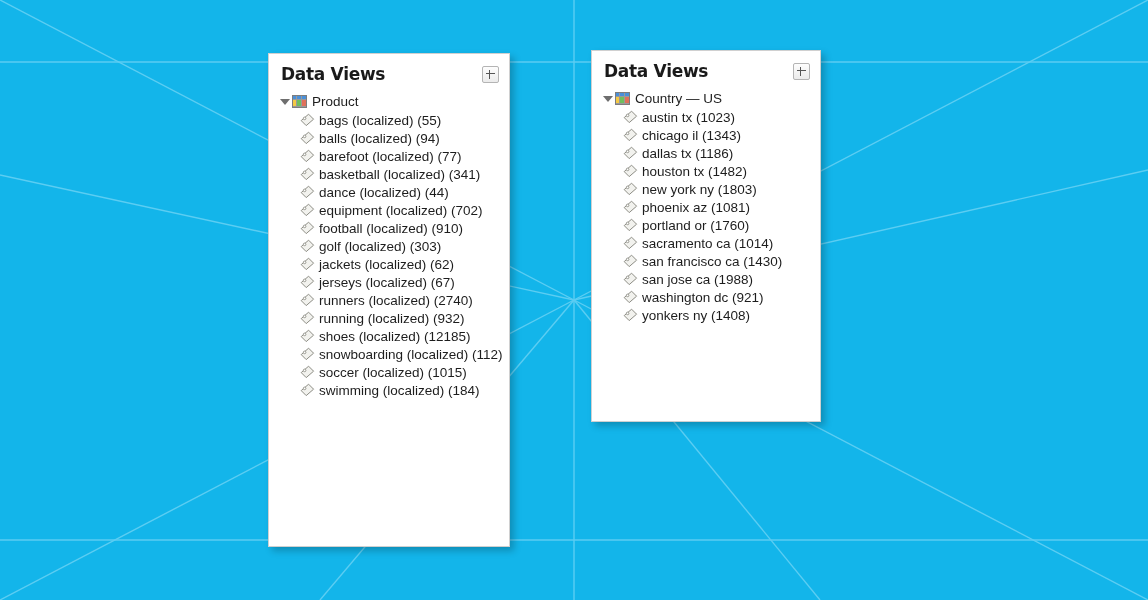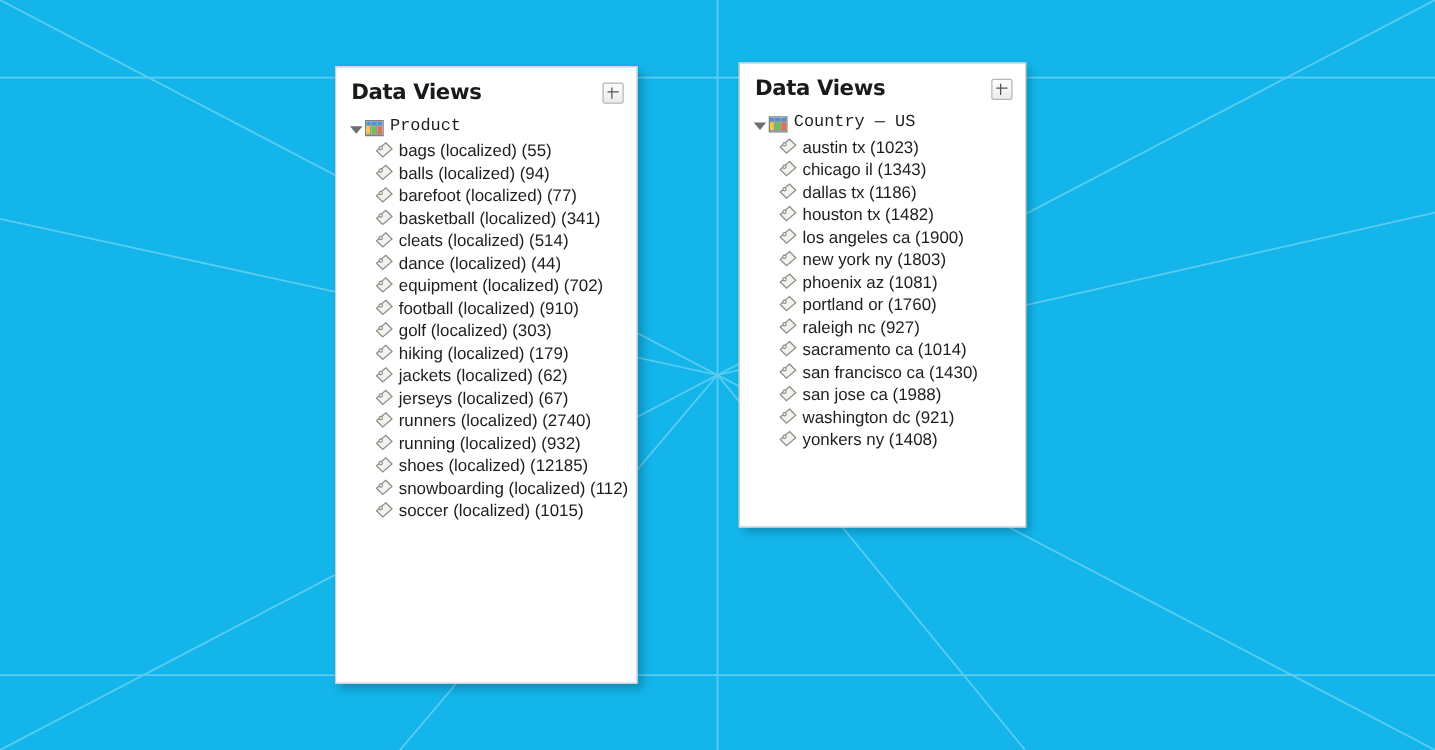--- a/index.html
+++ b/index.html
@@ -68,24 +68,23 @@
   }
   .plus-button::after {
     top: 3px; bottom: 3px; left: 6px; width: 1px;
   }
 
   .tree {
     padding: 2px 0 10px 0;
   }
   .tree-root {
     display: flex;
-    align-items: flex-end;
+    align-items: center;
     padding: 2px 0 2px 10px;
     cursor: pointer;
-    font-family: Liberation Mono, monospace;
   }
   .disclosure {
     width: 10px;
     height: 10px;
     margin-right: 3px;
     flex: 0 0 auto;
     position: relative;
   }
   .disclosure::after {
     content: "";
@@ -209,27 +208,20 @@
             <path d="M9.6 1.2 L14.6 6.2 L7.2 12.6 L2.2 7.6 Z" fill="#f2f2ee" stroke="#8d8d85" stroke-width="1"></path>
             <circle cx="5.6" cy="5.4" r="1.3" fill="#ffffff" stroke="#8d8d85" stroke-width="0.9"></circle>
           </svg>
           <span class="item-label">basketball (localized) (341)</span>
         </div>
         <div class="tree-item">
           <svg viewBox="0 0 16 14" class="tag-icon">
             <path d="M9.6 1.2 L14.6 6.2 L7.2 12.6 L2.2 7.6 Z" fill="#f2f2ee" stroke="#8d8d85" stroke-width="1"></path>
             <circle cx="5.6" cy="5.4" r="1.3" fill="#ffffff" stroke="#8d8d85" stroke-width="0.9"></circle>
           </svg>
-          <span class="item-label">cleats (localized) (514)</span>
-        </div>
-        <div class="tree-item">
-          <svg viewBox="0 0 16 14" class="tag-icon">
-            <path d="M9.6 1.2 L14.6 6.2 L7.2 12.6 L2.2 7.6 Z" fill="#f2f2ee" stroke="#8d8d85" stroke-width="1"></path>
-            <circle cx="5.6" cy="5.4" r="1.3" fill="#ffffff" stroke="#8d8d85" stroke-width="0.9"></circle>
-          </svg>
           <span class="item-label">dance (localized) (44)</span>
         </div>
         <div class="tree-item">
           <svg viewBox="0 0 16 14" class="tag-icon">
             <path d="M9.6 1.2 L14.6 6.2 L7.2 12.6 L2.2 7.6 Z" fill="#f2f2ee" stroke="#8d8d85" stroke-width="1"></path>
             <circle cx="5.6" cy="5.4" r="1.3" fill="#ffffff" stroke="#8d8d85" stroke-width="0.9"></circle>
           </svg>
           <span class="item-label">equipment (localized) (702)</span>
         </div>
         <div class="tree-item">
@@ -244,27 +236,20 @@
             <path d="M9.6 1.2 L14.6 6.2 L7.2 12.6 L2.2 7.6 Z" fill="#f2f2ee" stroke="#8d8d85" stroke-width="1"></path>
             <circle cx="5.6" cy="5.4" r="1.3" fill="#ffffff" stroke="#8d8d85" stroke-width="0.9"></circle>
           </svg>
           <span class="item-label">golf (localized) (303)</span>
         </div>
         <div class="tree-item">
           <svg viewBox="0 0 16 14" class="tag-icon">
             <path d="M9.6 1.2 L14.6 6.2 L7.2 12.6 L2.2 7.6 Z" fill="#f2f2ee" stroke="#8d8d85" stroke-width="1"></path>
             <circle cx="5.6" cy="5.4" r="1.3" fill="#ffffff" stroke="#8d8d85" stroke-width="0.9"></circle>
           </svg>
-          <span class="item-label">hiking (localized) (179)</span>
-        </div>
-        <div class="tree-item">
-          <svg viewBox="0 0 16 14" class="tag-icon">
-            <path d="M9.6 1.2 L14.6 6.2 L7.2 12.6 L2.2 7.6 Z" fill="#f2f2ee" stroke="#8d8d85" stroke-width="1"></path>
-            <circle cx="5.6" cy="5.4" r="1.3" fill="#ffffff" stroke="#8d8d85" stroke-width="0.9"></circle>
-          </svg>
           <span class="item-label">jackets (localized) (62)</span>
         </div>
         <div class="tree-item">
           <svg viewBox="0 0 16 14" class="tag-icon">
             <path d="M9.6 1.2 L14.6 6.2 L7.2 12.6 L2.2 7.6 Z" fill="#f2f2ee" stroke="#8d8d85" stroke-width="1"></path>
             <circle cx="5.6" cy="5.4" r="1.3" fill="#ffffff" stroke="#8d8d85" stroke-width="0.9"></circle>
           </svg>
           <span class="item-label">jerseys (localized) (67)</span>
         </div>
         <div class="tree-item">
@@ -294,20 +279,27 @@
             <circle cx="5.6" cy="5.4" r="1.3" fill="#ffffff" stroke="#8d8d85" stroke-width="0.9"></circle>
           </svg>
           <span class="item-label">snowboarding (localized) (112)</span>
         </div>
         <div class="tree-item">
           <svg viewBox="0 0 16 14" class="tag-icon">
             <path d="M9.6 1.2 L14.6 6.2 L7.2 12.6 L2.2 7.6 Z" fill="#f2f2ee" stroke="#8d8d85" stroke-width="1"></path>
             <circle cx="5.6" cy="5.4" r="1.3" fill="#ffffff" stroke="#8d8d85" stroke-width="0.9"></circle>
           </svg>
           <span class="item-label">soccer (localized) (1015)</span>
+        </div>
+        <div class="tree-item">
+          <svg viewBox="0 0 16 14" class="tag-icon">
+            <path d="M9.6 1.2 L14.6 6.2 L7.2 12.6 L2.2 7.6 Z" fill="#f2f2ee" stroke="#8d8d85" stroke-width="1"></path>
+            <circle cx="5.6" cy="5.4" r="1.3" fill="#ffffff" stroke="#8d8d85" stroke-width="0.9"></circle>
+          </svg>
+          <span class="item-label">swimming (localized) (184)</span>
         </div>
       </div>
     </div>
     <div class="panel" style="left: 591px; top: 50px; width: 230px; height: 372px;">
       <div class="panel-header">
         <div class="panel-title">Data Views</div>
         <div class="plus-button"></div>
       </div>
       <div class="tree">
         <div class="tree-root">
@@ -348,49 +340,35 @@
             <path d="M9.6 1.2 L14.6 6.2 L7.2 12.6 L2.2 7.6 Z" fill="#f2f2ee" stroke="#8d8d85" stroke-width="1"></path>
             <circle cx="5.6" cy="5.4" r="1.3" fill="#ffffff" stroke="#8d8d85" stroke-width="0.9"></circle>
           </svg>
           <span class="item-label">houston tx (1482)</span>
         </div>
         <div class="tree-item">
           <svg viewBox="0 0 16 14" class="tag-icon">
             <path d="M9.6 1.2 L14.6 6.2 L7.2 12.6 L2.2 7.6 Z" fill="#f2f2ee" stroke="#8d8d85" stroke-width="1"></path>
             <circle cx="5.6" cy="5.4" r="1.3" fill="#ffffff" stroke="#8d8d85" stroke-width="0.9"></circle>
           </svg>
-          <span class="item-label">los angeles ca (1900)</span>
-        </div>
-        <div class="tree-item">
-          <svg viewBox="0 0 16 14" class="tag-icon">
-            <path d="M9.6 1.2 L14.6 6.2 L7.2 12.6 L2.2 7.6 Z" fill="#f2f2ee" stroke="#8d8d85" stroke-width="1"></path>
-            <circle cx="5.6" cy="5.4" r="1.3" fill="#ffffff" stroke="#8d8d85" stroke-width="0.9"></circle>
-          </svg>
           <span class="item-label">new york ny (1803)</span>
         </div>
         <div class="tree-item">
           <svg viewBox="0 0 16 14" class="tag-icon">
             <path d="M9.6 1.2 L14.6 6.2 L7.2 12.6 L2.2 7.6 Z" fill="#f2f2ee" stroke="#8d8d85" stroke-width="1"></path>
             <circle cx="5.6" cy="5.4" r="1.3" fill="#ffffff" stroke="#8d8d85" stroke-width="0.9"></circle>
           </svg>
           <span class="item-label">phoenix az (1081)</span>
         </div>
         <div class="tree-item">
           <svg viewBox="0 0 16 14" class="tag-icon">
             <path d="M9.6 1.2 L14.6 6.2 L7.2 12.6 L2.2 7.6 Z" fill="#f2f2ee" stroke="#8d8d85" stroke-width="1"></path>
             <circle cx="5.6" cy="5.4" r="1.3" fill="#ffffff" stroke="#8d8d85" stroke-width="0.9"></circle>
           </svg>
           <span class="item-label">portland or (1760)</span>
-        </div>
-        <div class="tree-item">
-          <svg viewBox="0 0 16 14" class="tag-icon">
-            <path d="M9.6 1.2 L14.6 6.2 L7.2 12.6 L2.2 7.6 Z" fill="#f2f2ee" stroke="#8d8d85" stroke-width="1"></path>
-            <circle cx="5.6" cy="5.4" r="1.3" fill="#ffffff" stroke="#8d8d85" stroke-width="0.9"></circle>
-          </svg>
-          <span class="item-label">raleigh nc (927)</span>
         </div>
         <div class="tree-item">
           <svg viewBox="0 0 16 14" class="tag-icon">
             <path d="M9.6 1.2 L14.6 6.2 L7.2 12.6 L2.2 7.6 Z" fill="#f2f2ee" stroke="#8d8d85" stroke-width="1"></path>
             <circle cx="5.6" cy="5.4" r="1.3" fill="#ffffff" stroke="#8d8d85" stroke-width="0.9"></circle>
           </svg>
           <span class="item-label">sacramento ca (1014)</span>
         </div>
         <div class="tree-item">
           <svg viewBox="0 0 16 14" class="tag-icon">

